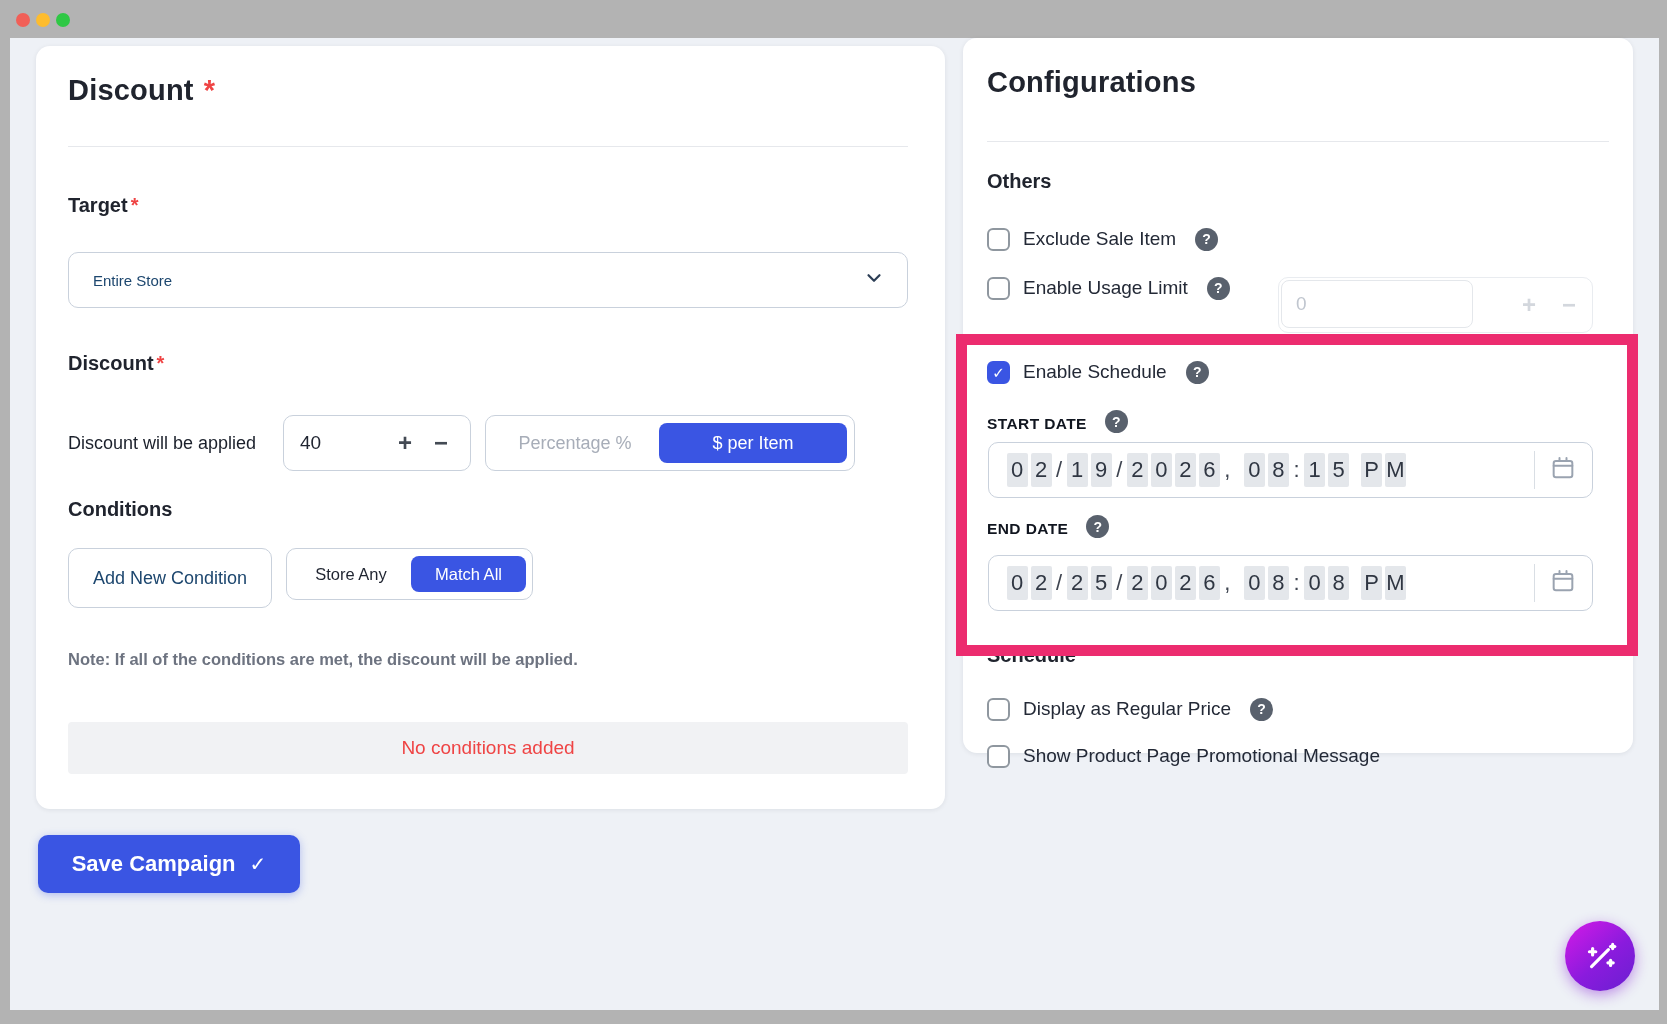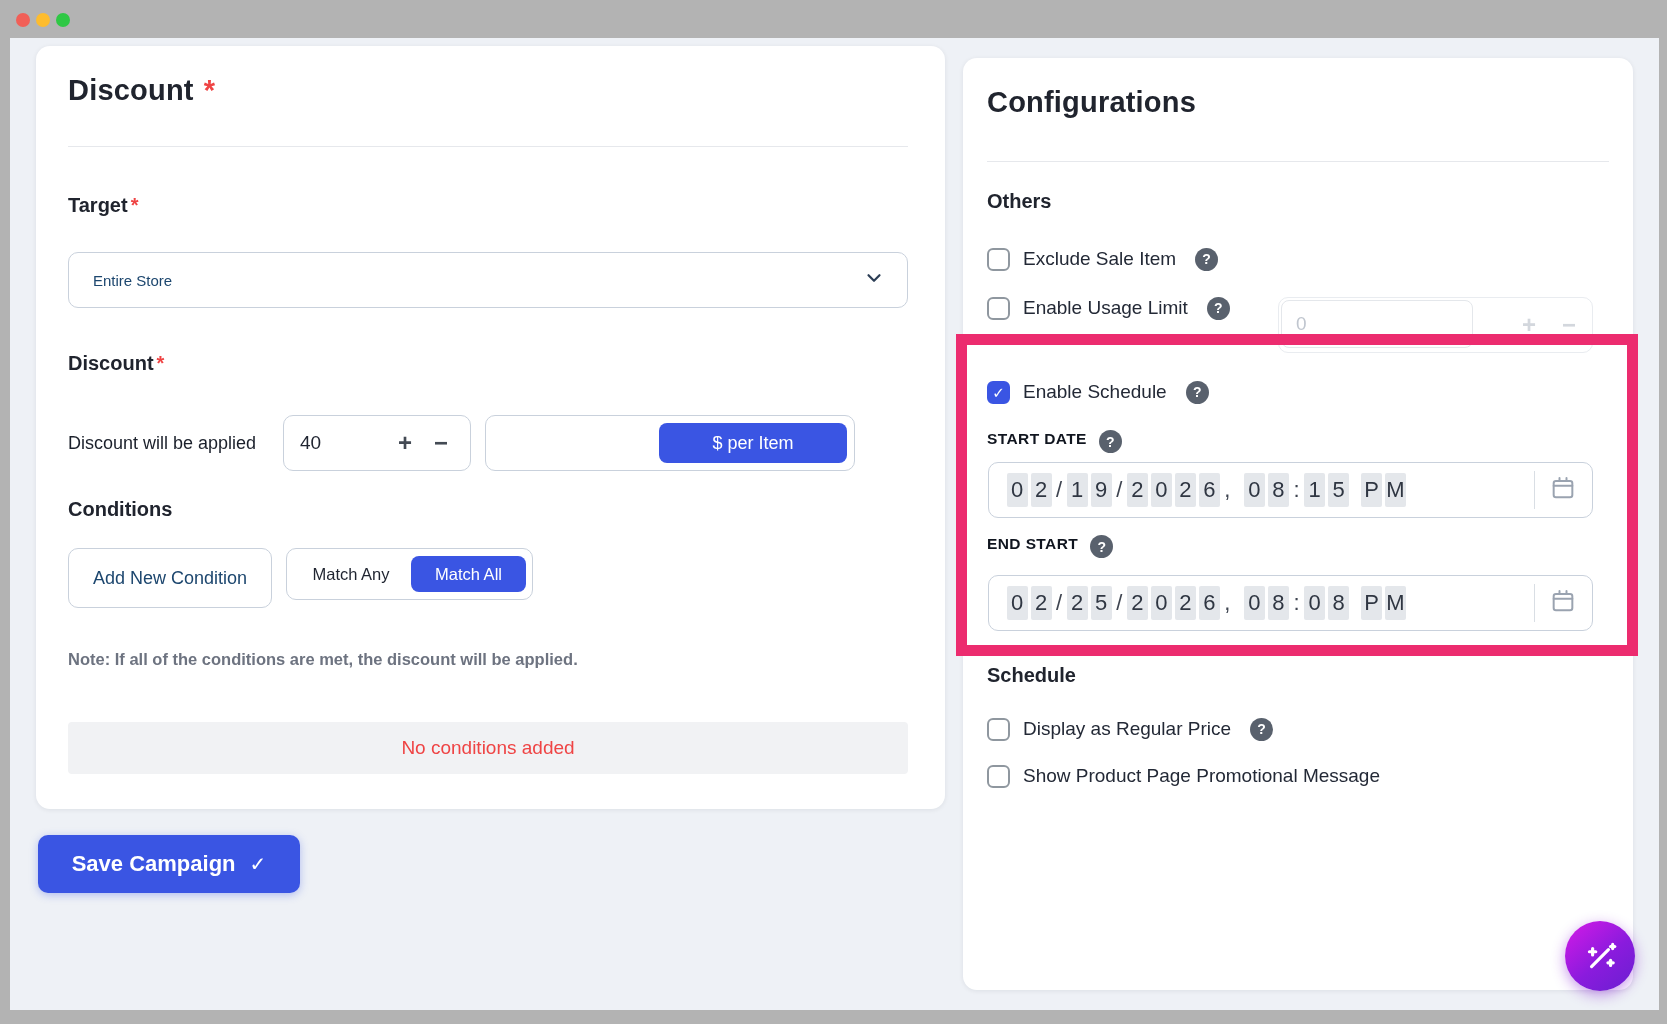--- a/index.html
+++ b/index.html
@@ -6,21 +6,21 @@
   html,body { width:1667px; height:1024px; overflow:hidden; }
   body { font-family:"Liberation Sans","DejaVu Sans",sans-serif; background:#b3b3b3; position:relative; }
 
   
   .titlebar { position:absolute; left:0; top:0; width:1667px; height:38px; background:#b3b3b3; }
   .dot { position:absolute; top:13px; width:14px; height:14px; border-radius:50%; }
   .page { position:absolute; left:10px; top:38px; width:1649px; height:972px; background:#eef1f6; }
 
   .card { position:absolute; background:#ffffff; border-radius:14px; box-shadow:0 1px 5px rgba(15,23,42,.08); }
   .card-left  { left:26px; top:8px;  width:909px; height:763px; }
-  .card-right { left:953px; top:20px; width:670px; height:932px; }
+  .card-right { left:953px; top:0; width:670px; height:715px; }
 
   .h1 { position:absolute; font-size:29px; font-weight:800; color:#20242e; letter-spacing:.2px; }
   .req { color:#ef4444; font-weight:800; margin-left:3px; }
   .req.big { margin-left:10px; }
   .divider { position:absolute; height:1px; background:#e6e8ec; }
   .h2 { position:absolute; font-size:20px; font-weight:800; color:#20242e; }
 
   .field { position:absolute; background:#fff; border:1.5px solid #c9d1dc; border-radius:10px; }
   .select-text { position:absolute; left:24px; top:50%; transform:translateY(-50%); font-size:15px; color:#1c466e; }
   .chev { position:absolute; right:22px; top:50%; transform:translateY(-50%); }
@@ -53,21 +53,21 @@
   .cblabel { font-size:19px; color:#232936; }
   .help { width:23px; height:23px; border-radius:50%; background:#59616d; color:#fff; font-size:14px; font-weight:800; display:flex; align-items:center; justify-content:center; margin-left:6px; flex:0 0 auto; }
 
   
   .usage-ctl { position:absolute; left:315px; top:239px; width:315px; height:56px; border:1.5px solid #e9ecf0; border-radius:10px; background:#fff; }
   .usage-ctl input { position:absolute; left:2px; top:2px; width:192px; height:48px; border:1.5px solid #e4e7eb; border-radius:8px; padding-left:14px; font-size:19px; color:#6b7280; outline:none; background:#fff; font-family:inherit; }
   .usage-ctl input::placeholder { color:#c0c6cf; }
   .usage-steps { position:absolute; right:16px; top:50%; transform:translateY(-50%); display:flex; gap:26px; font-size:24px; color:#d3d7dd; font-weight:600; }
 
   
-  .datelabel { position:absolute; left:24px; display:flex; align-items:flex-start; gap:12px; }
+  .datelabel { position:absolute; left:24px; display:flex; align-items:flex-end; gap:18px; }
   .datelabel .txt { font-size:15.5px; font-weight:800; color:#10151f; letter-spacing:.4px; }
   .dateinput { position:absolute; left:25px; width:605px; height:56px; background:#fff; border:1.5px solid #c9d1dc; border-radius:10px; display:flex; align-items:center; padding-left:16px; }
   .dcell { background:#e4e7eb; color:#2f3642; border-radius:2px; width:21px; height:34px; display:inline-flex; align-items:center; justify-content:center; font-size:22px; margin:0 1.5px; }
   .dsep { color:#3e4450; font-size:22px; margin:0 3px; }
   .dspace { width:9px; }
   .vline { position:absolute; left:545px; top:8px; bottom:8px; width:1px; background:#d9dee4; }
   .calbtn { position:absolute; right:15px; top:50%; transform:translateY(-50%); }
 
   
   .hl-rect { position:absolute; left:946px; top:296px; width:682px; height:322px; border:11px solid #ec2c6f; z-index:6; pointer-events:none; }
@@ -111,30 +111,31 @@
     <div style="position:absolute;left:0;top:369px;width:100%;height:56px">
       <div class="row-label">Discount will be applied</div>
       <div class="field" style="left:247px;top:0;width:188px;height:56px">
         <span class="num-val">40</span>
         <span class="stepper">
           <span>+</span>
           <span>−</span>
         </span>
       </div>
       <div class="seg" style="left:449px;top:0;width:370px;height:56px">
+        <span class="opt" style="left:0;width:178px">Percentage %</span>
         <span class="pill" style="right:7px;width:188px">$ per Item</span>
       </div>
     </div>
 
     <div class="h2" style="left:32px;top:452px">Conditions</div>
 
     <div style="position:absolute;left:0;top:502px;width:100%;height:52px">
       <div class="btn-outline" style="left:32px;top:0;width:204px;height:60px">Add New Condition</div>
       <div class="seg" style="left:250px;top:0;width:247px;height:52px">
-        <span class="opt" style="left:0;width:128px;font-size:16.5px;color:#1f2430">Match Any</span>
+        <span class="opt" style="left:0;width:128px;font-size:16.5px;color:#1f2430">Store Any</span>
         <span class="pill" style="right:6px;width:115px;font-size:16.5px">Match All</span>
       </div>
     </div>
 
     <div class="note" style="top:572px">Note: If all of the conditions are met, the discount will be applied.</div>
 
     <div class="empty-box" style="top:676px">
       <span>No conditions added</span>
     </div>
   </div>
@@ -210,21 +211,21 @@
         <svg width="28" height="28" viewBox="0 0 24 24" fill="none" stroke="#9aa3b0" stroke-width="1.7" stroke-linecap="round">
           <rect x="4" y="6" width="16" height="14" rx="2"></rect>
             <line x1="4" y1="10" x2="20" y2="10"></line>
             <line x1="9" y1="3.5" x2="9" y2="6"></line>
             <line x1="15" y1="3.5" x2="15" y2="6"></line>
         </svg>
       </span>
     </div>
 
     <div class="datelabel" style="top:477px">
-      <span class="txt">END START</span>
+      <span class="txt">END DATE</span>
       <span class="help" style="margin-left:0">?</span>
     </div>
     <div class="dateinput" style="top:517px">
       <span style="display:flex;align-items:center">
           <span class="dcell">0</span>
           <span class="dcell">2</span>
           <span class="dsep">/</span>
           <span class="dcell">2</span>
           <span class="dcell">5</span>
           <span class="dsep">/</span>

